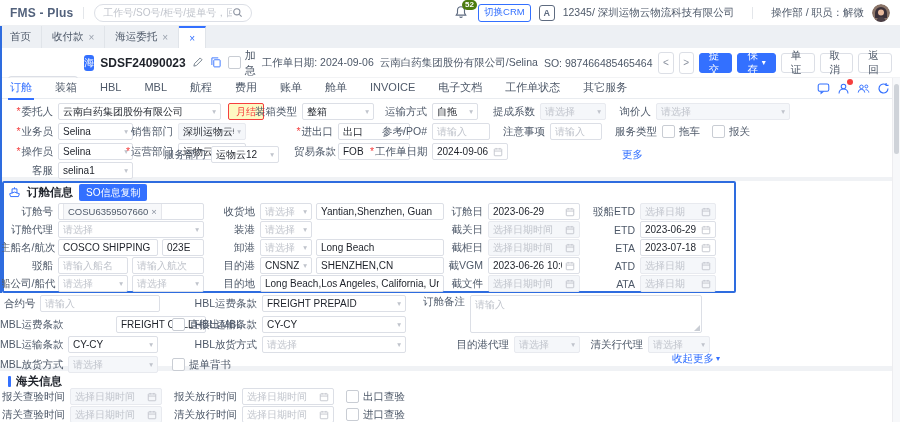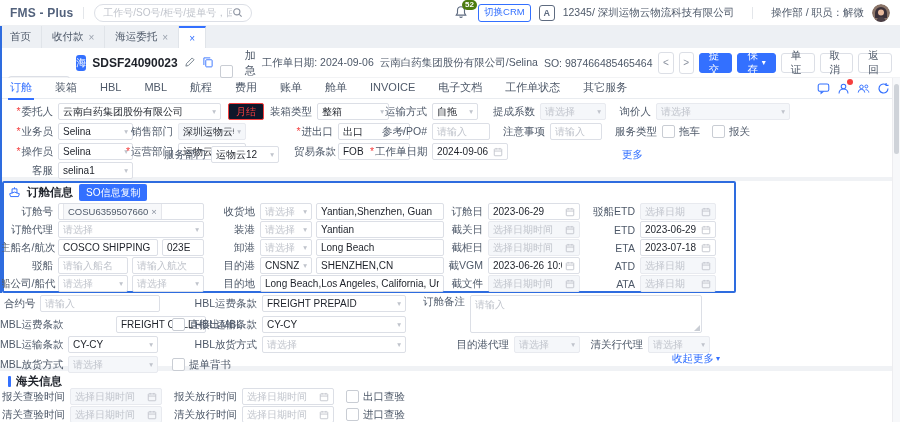--- a/index.html
+++ b/index.html
@@ -37,21 +37,21 @@
   
   #workbar{position:absolute;left:0;top:48px;width:900px;height:30px;background:#fff;display:flex;
     align-items:center;padding:0 8px;box-sizing:border-box;gap:6px;border-bottom:1px solid #f2f3f5;z-index:20;}
   .ws-input{width:128px;height:19px;border:1px solid #dcdfe6;border-radius:3px;display:flex;align-items:center;
     padding:0 6px;box-sizing:border-box;color:#c0c4cc;font-size:10.5px;margin-top:45px;}
   .type-badge{width:16px;height:16px;background:#3370ff;color:#fff;border-radius:3px;font-size:10px;
     display:flex;align-items:center;justify-content:center;}
   .order-no{font-size:12px;font-weight:bold;color:#1d2129;}
   .mini-ico{width:13px;height:13px;line-height:0;}
   .cbx{width:11px;height:11px;border:1px solid #c9cdd4;border-radius:2px;background:#fff;flex:none;}
-  .cb-line{display:flex;align-items:flex-end;gap:12px;color:#4e5969;}
+  .cb-line{display:flex;align-items:center;gap:4px;color:#4e5969;}
   .info-text{color:#4e5969;font-size:10.5px;white-space:nowrap;}
   #workbar .right{margin-left:auto;display:flex;align-items:center;gap:5px;}
   .nav-sq{width:20px;height:20px;border:1px solid #dcdfe6;border-radius:3px;color:#8a919f;display:flex;
     align-items:center;justify-content:center;font-size:10px;background:#fff;}
   .btn{height:20px;border-radius:3px;padding:0 9px;font-size:10.5px;display:flex;align-items:center;gap:3px;
     box-sizing:border-box;}
   .btn.primary{background:#3370ff;color:#fff;border:1px solid #3370ff;}
   .btn.default{background:#fff;color:#4e5969;border:1px solid #dcdfe6;}
   .btn .dd{font-size:8px;}
   
@@ -90,21 +90,21 @@
   .cal{flex:none;margin-left:3px;line-height:0;color:#c0c4cc;}
   .tagchip{display:flex;align-items:center;gap:3px;background:#f7f8fa;border:1px solid #e5e6eb;border-radius:2px;
     padding:8px 4px;height:13px;font-size:9.5px;color:#4e5969;}
   .tagchip .x{color:#8a919f;}
   .ta{height:38px !important;align-items:flex-start !important;padding-top:2px;position:relative;}
   .ta::after{content:"";position:absolute;right:1px;bottom:1px;width:0;height:0;
     border-left:6px solid transparent;border-bottom:6px solid #c9cdd4;}
   .cb{display:flex;align-items:center;gap:4px;margin-right:12px;color:#4e5969;font-size:10.5px;}
   .link{color:#3370ff;font-size:10.5px;display:flex;align-items:center;gap:2px;}
   .link .dd{font-size:8px;}
-  .btn-mini{height:17px;border:1px solid #f53f3f;color:#f53f3f;background:#0f172a;border-radius:2px;
+  .btn-mini{height:17px;border:1px solid #f53f3f;color:#f53f3f;background:#fef9c3;border-radius:2px;
     font-size:10px;display:flex;align-items:center;justify-content:center;box-sizing:border-box;}
   
   #sb-track{position:absolute;right:0;top:78px;width:7px;height:344px;background:#f7f8fa;
     border-left:1px solid #ededf0;z-index:35;}
   #sb-thumb{position:absolute;right:1px;top:84px;width:5px;height:70px;background:#cfd3d9;border-radius:3px;z-index:36;}
 </style>
 </head>
 <body>
 
 <div id="screen">
@@ -277,21 +277,21 @@
       <div class="fld" style="left: 4px; top: 103px;">
         <span class="lbl" style="width: 54px;"><span class="star">*</span>委托人</span>
         <div class="ctl" style="width: 163px;">
           <span class="val">云南白药集团股份有限公司</span>
           <span class="arr">▾</span>
         </div>
       </div>
       <div class="fld" style="left: 228px; top: 103px;">
         <div class="btn-mini" style="width: 36px;">月结</div>
       </div>
-      <div class="fld" style="left: 259px; top: 103px;">
+      <div class="fld" style="left: 244px; top: 103px;">
         <span class="lbl" style="width: 58px;">装箱类型</span>
         <div class="ctl" style="width: 72px;">
           <span class="val">整箱</span>
           <span class="arr">▾</span>
         </div>
       </div>
       <div class="fld" style="left: 384px; top: 103px;">
         <span class="lbl" style="width: 48px;">运输方式</span>
         <div class="ctl" style="width: 46px;">
           <span class="val">自拖</span>
@@ -457,23 +457,20 @@
           <span class="val ph">请选择</span>
           <span class="arr">▾</span>
         </div>
       </div>
       <div class="fld" style="left: 212px; top: 221px;">
         <span class="lbl" style="width: 48px;">装港</span>
         <div class="ctl" style="width: 52px;">
           <span class="val ph">请选择</span>
           <span class="arr">▾</span>
         </div>
-        <div class="ctl" style="width: 128px;">
-          <span class="val">Yantian</span>
-        </div>
       </div>
       <div class="fld" style="left: 448px; top: 221px;">
         <span class="lbl" style="width: 40px;">截关日</span>
         <div class="ctl dis" style="width: 92px;">
           <span class="val ph">选择日期时间</span>
           <span class="cal"><svg width="10" height="10" viewBox="0 0 16 16">
               <rect x="2" y="3" width="12" height="11" rx="1" fill="none" stroke="#c0c4cc" stroke-width="1.4"></rect>
               <line x1="2" y1="6.5" x2="14" y2="6.5" stroke="#c0c4cc" stroke-width="1.4"></line>
               <line x1="5" y1="1.5" x2="5" y2="4" stroke="#c0c4cc" stroke-width="1.4"></line>
               <line x1="11" y1="1.5" x2="11" y2="4" stroke="#c0c4cc" stroke-width="1.4"></line>

